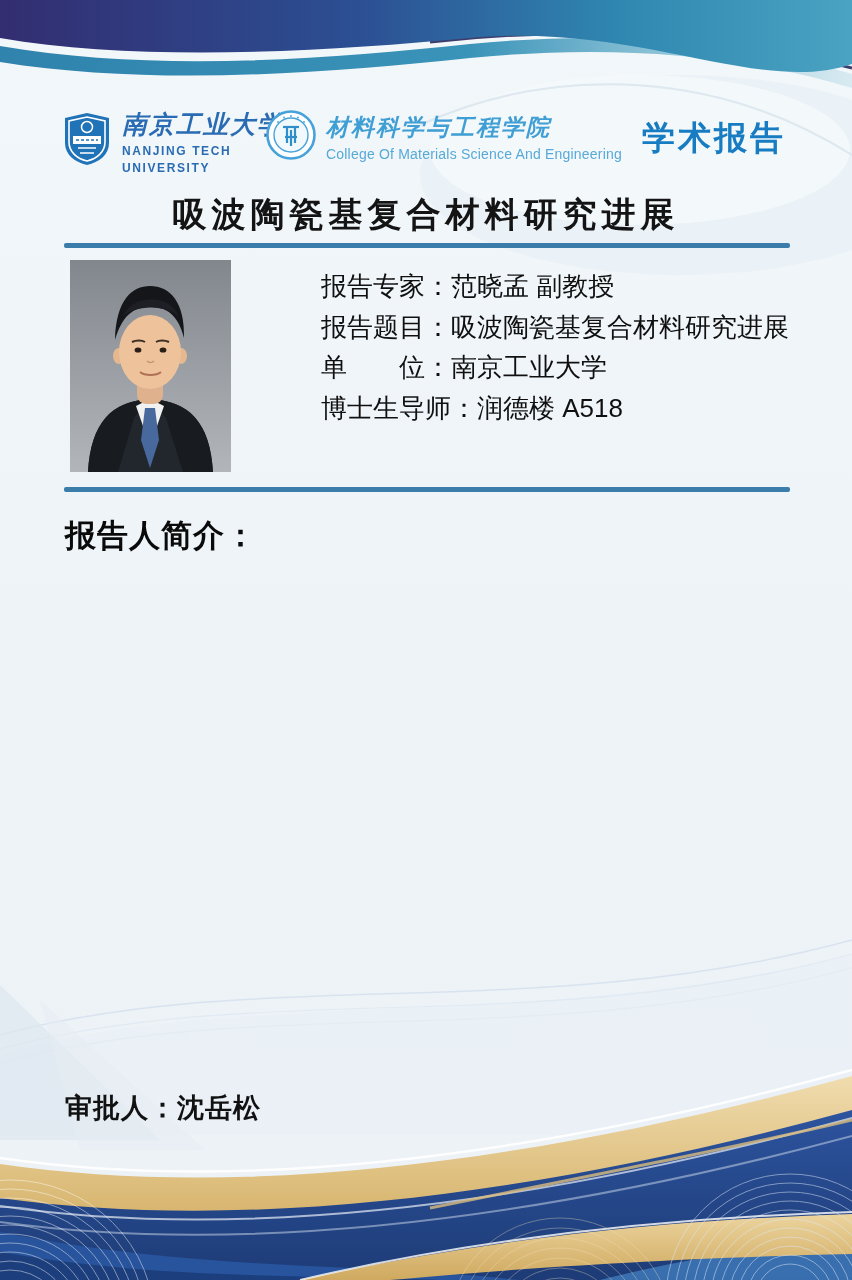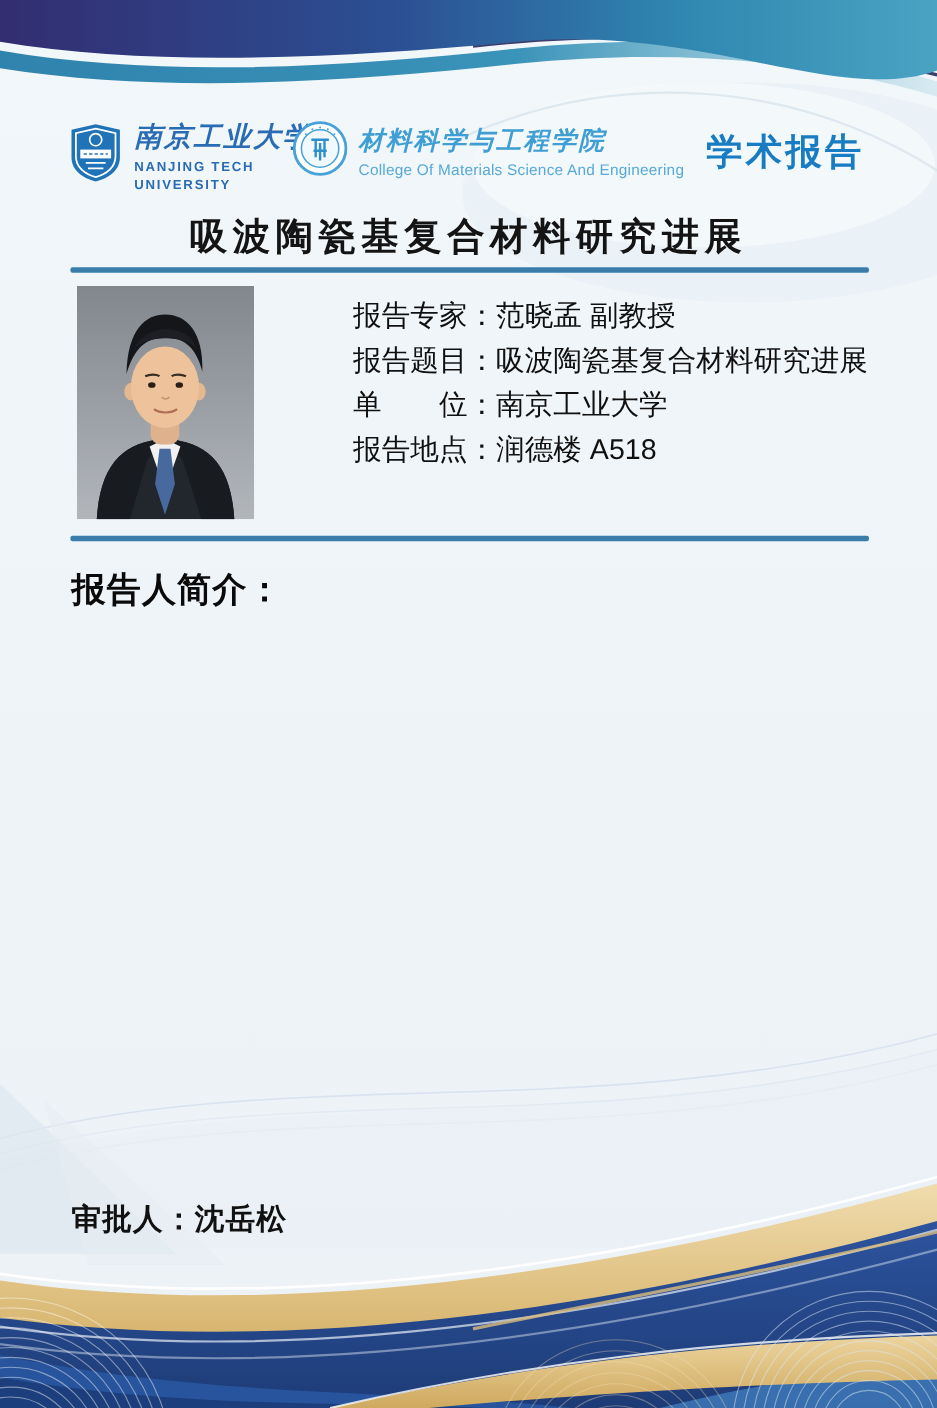--- a/index.html
+++ b/index.html
@@ -213,21 +213,21 @@
     <div class="detail-row">
       <span class="lbl">报告专家：</span><span class="val">范晓孟 副教授</span>
     </div>
     <div class="detail-row">
       <span class="lbl">报告题目：</span><span class="val">吸波陶瓷基复合材料研究进展</span>
     </div>
     <div class="detail-row">
       <span class="lbl">单　　位：</span><span class="val">南京工业大学</span>
     </div>
     <div class="detail-row">
-      <span class="lbl">报告地点：</span><span class="val">润德楼 A518</span>
+      <span class="lbl">博士生导师：</span><span class="val">润德楼 A518</span>
     </div>
   </div>
 
   <div class="layer divider div2"></div>
 
   <div class="layer bio-heading">报告人简介：</div>
 
   <div class="layer approver">
     <span>审批人：</span><span>沈岳松</span>
   </div>

